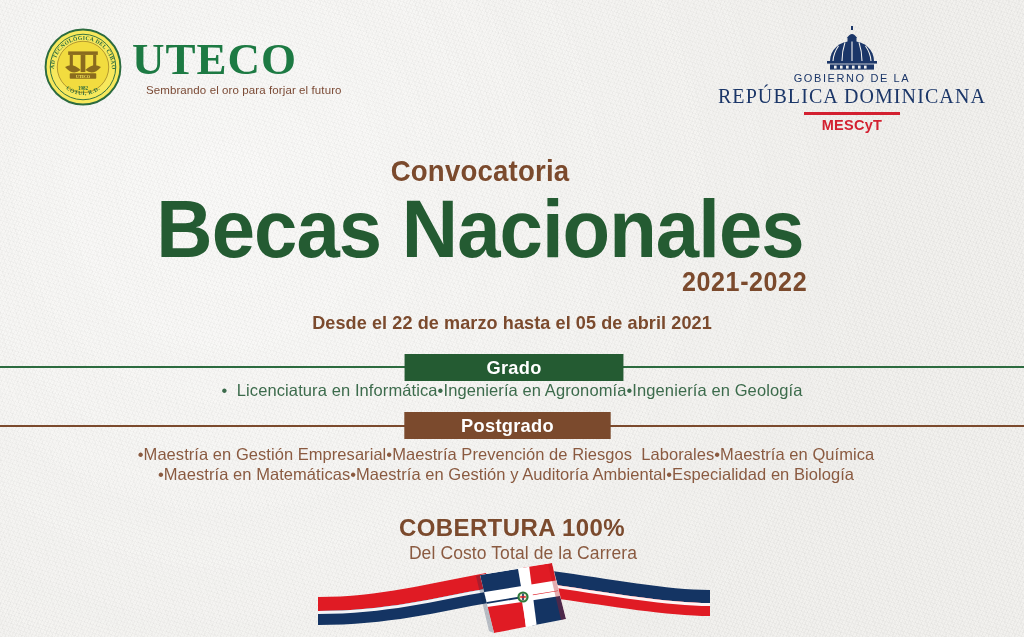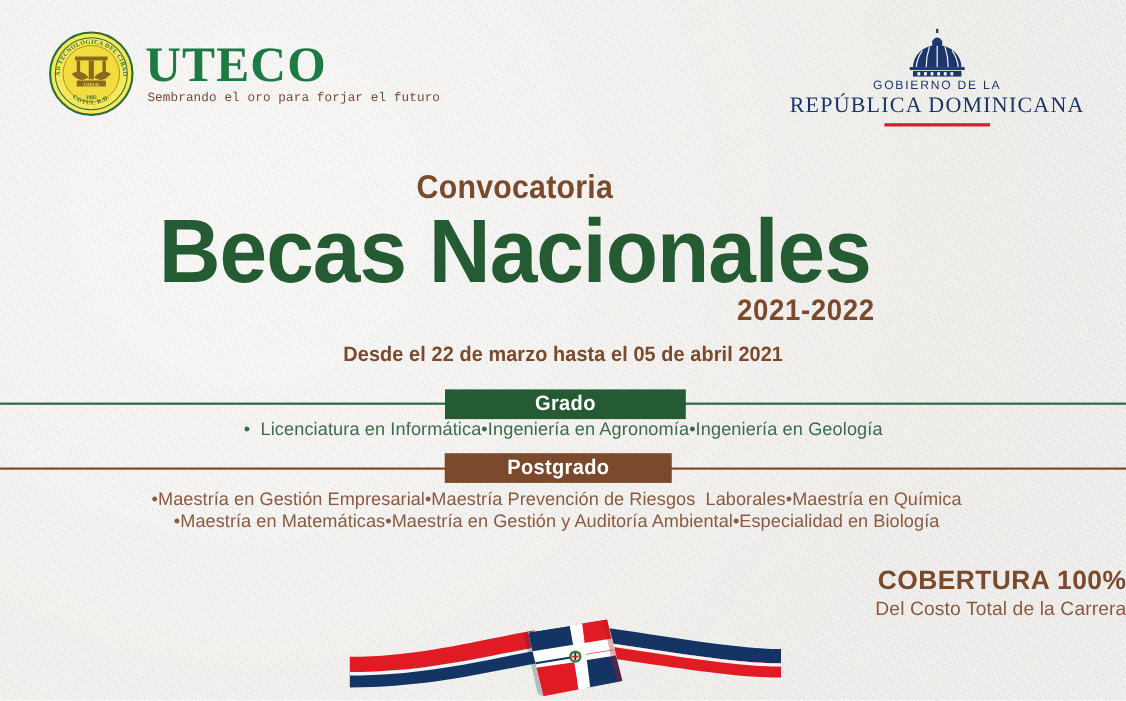--- a/index.html
+++ b/index.html
@@ -47,26 +47,26 @@
   #uteco-wordmark { margin-left: 10px; }
   #uteco-name {
     font-family: "Liberation Serif", serif;
     font-weight: bold;
     font-size: 45px;
     letter-spacing: 1px;
     color: #1d7a43;
     line-height: 0.95;
   }
   #uteco-tagline {
-    font-family: Liberation Mono, monospace;
+    font-family: Liberation Sans, sans-serif;
     font-size: 11.5px;
     color: #7b4a35;
     letter-spacing: 0.1px;
     margin-top: 3px;
-    margin-left: 2px;
+    margin-left: 14px;
   }
 
   #gov-logo {
     position: absolute;
     right: 38px;
     top: 26px;
     text-align: center;
     z-index: 6;
   }
   #gov-dome { display: block; margin: 0 auto; }
@@ -96,21 +96,21 @@
     font-weight: bold;
     font-size: 14.5px;
     color: #d32030;
     letter-spacing: 0.3px;
   }
 
   
   #title-block {
     position: absolute;
     top: 154px;
-    left: 0;
+    left: 12px;
     width: 936px;
     text-align: center;
     z-index: 6;
   }
   #kicker {
     font-family: "Liberation Sans", sans-serif;
     font-weight: bold;
     font-size: 30px;
     color: #7b4a2d;
     letter-spacing: 0.2px;
@@ -217,21 +217,21 @@
     z-index: 6;
   }
   .program-line { display: block; white-space: pre; }
 
   
   #coverage {
     position: absolute;
     top: 514px;
     left: 0;
     width: 1024px;
-    text-align: right;
+    text-align: center;
     z-index: 6;
   }
   #coverage-head {
     font-family: "Liberation Sans", sans-serif;
     font-weight: bold;
     font-size: 24px;
     color: #7b4a2d;
     letter-spacing: 0.4px;
   }
   #coverage-sub {
@@ -317,20 +317,21 @@
         <rect x="19" y="39.6" width="2.6" height="3"></rect>
         <rect x="25" y="39.6" width="2.6" height="3"></rect>
         <rect x="31" y="39.6" width="2.6" height="3"></rect>
         <rect x="37" y="39.6" width="2.6" height="3"></rect>
         <rect x="43" y="39.6" width="2.6" height="3"></rect>
       </g>
     </svg>
     <div id="gov-line1">GOBIERNO DE LA</div>
     <div id="gov-line2">REPÚBLICA DOMINICANA</div>
     <div id="gov-rule"></div>
+    <div id="gov-mescyt">MESCyT</div>
   </div>
 
   <div id="title-block">
     <div id="kicker">Convocatoria</div>
     <div id="main-title">Becas Nacionales</div>
     <div id="years">2021-2022</div>
   </div>
 
   <div id="date-line">Desde el 22 de marzo hasta el 05 de abril 2021</div>
 

